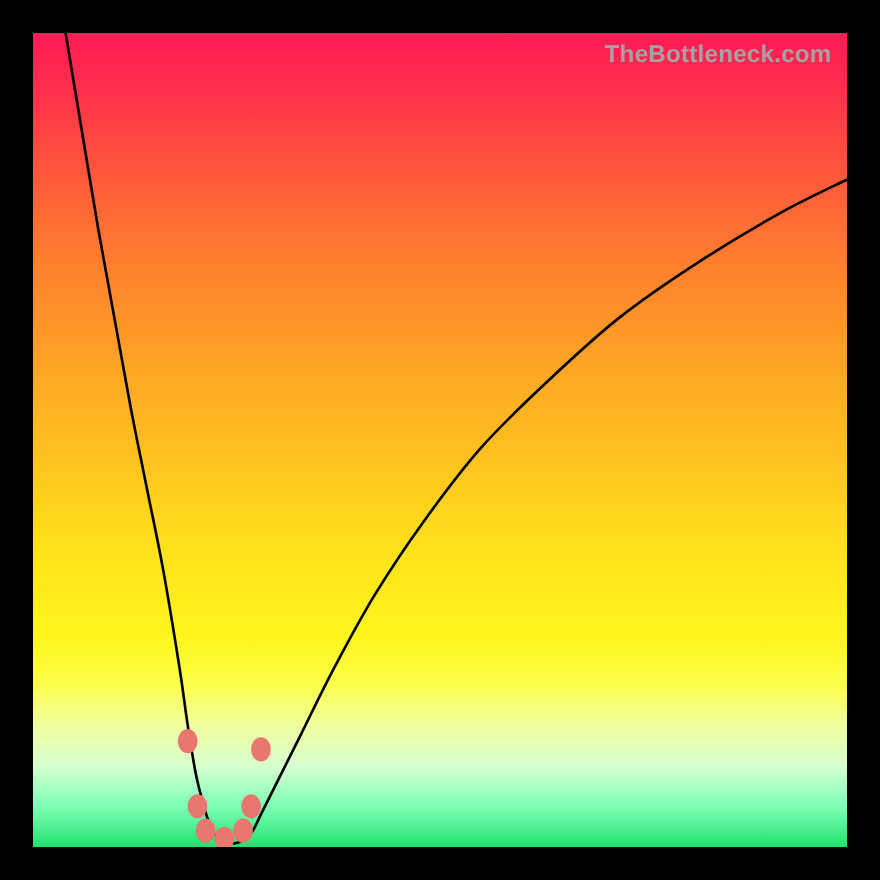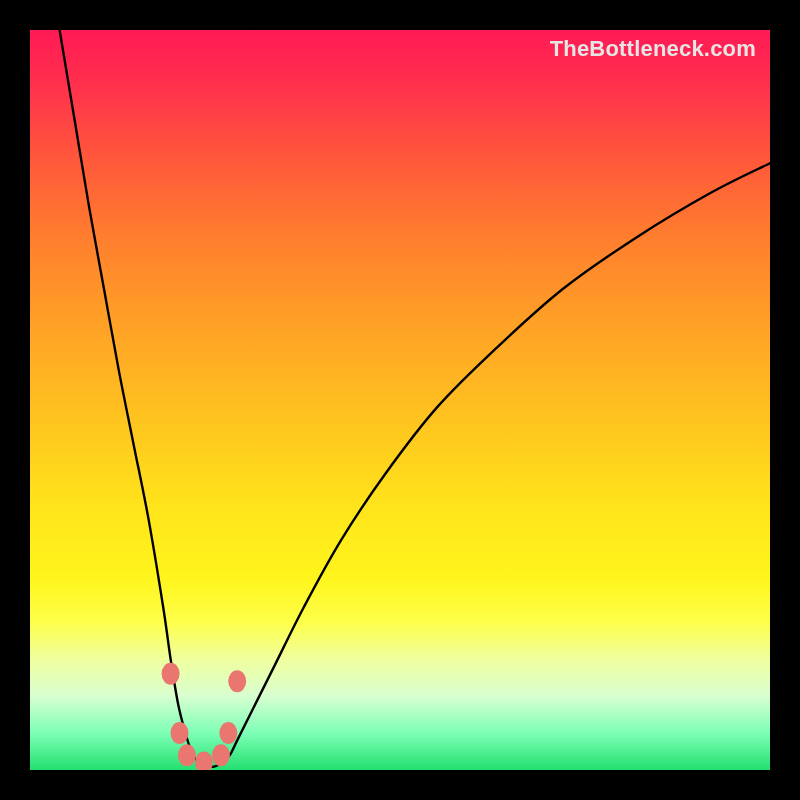--- a/index.html
+++ b/index.html
@@ -14,21 +14,21 @@
       #ffa226 40%,
       #ffc21f 52%,
       #ffe31b 64%,
       #fff51c 74%,
       #fdff4a 80%,
       #f0ff9e 85%,
       #d8ffd0 90%,
       #7dffb6 95%,
       #23e06f 100%);
   }
-  .watermark{position:absolute;top:6px;right:14px;font:700 22px Arial,Helvetica,sans-serif;color:#e5e5e5;letter-spacing:.2px}
+  .watermark{position:absolute;top:6px;right:14px;font:700 22px Arial,Helvetica,sans-serif;color:#a3a3a3;letter-spacing:.2px}
   svg.curve{position:absolute;inset:0}
   .dot{fill:#e9776f}
 </style>
 </head>
 <body>
 
 <div class="frame">
   <div class="plot">
     <div class="grad"></div>
 

